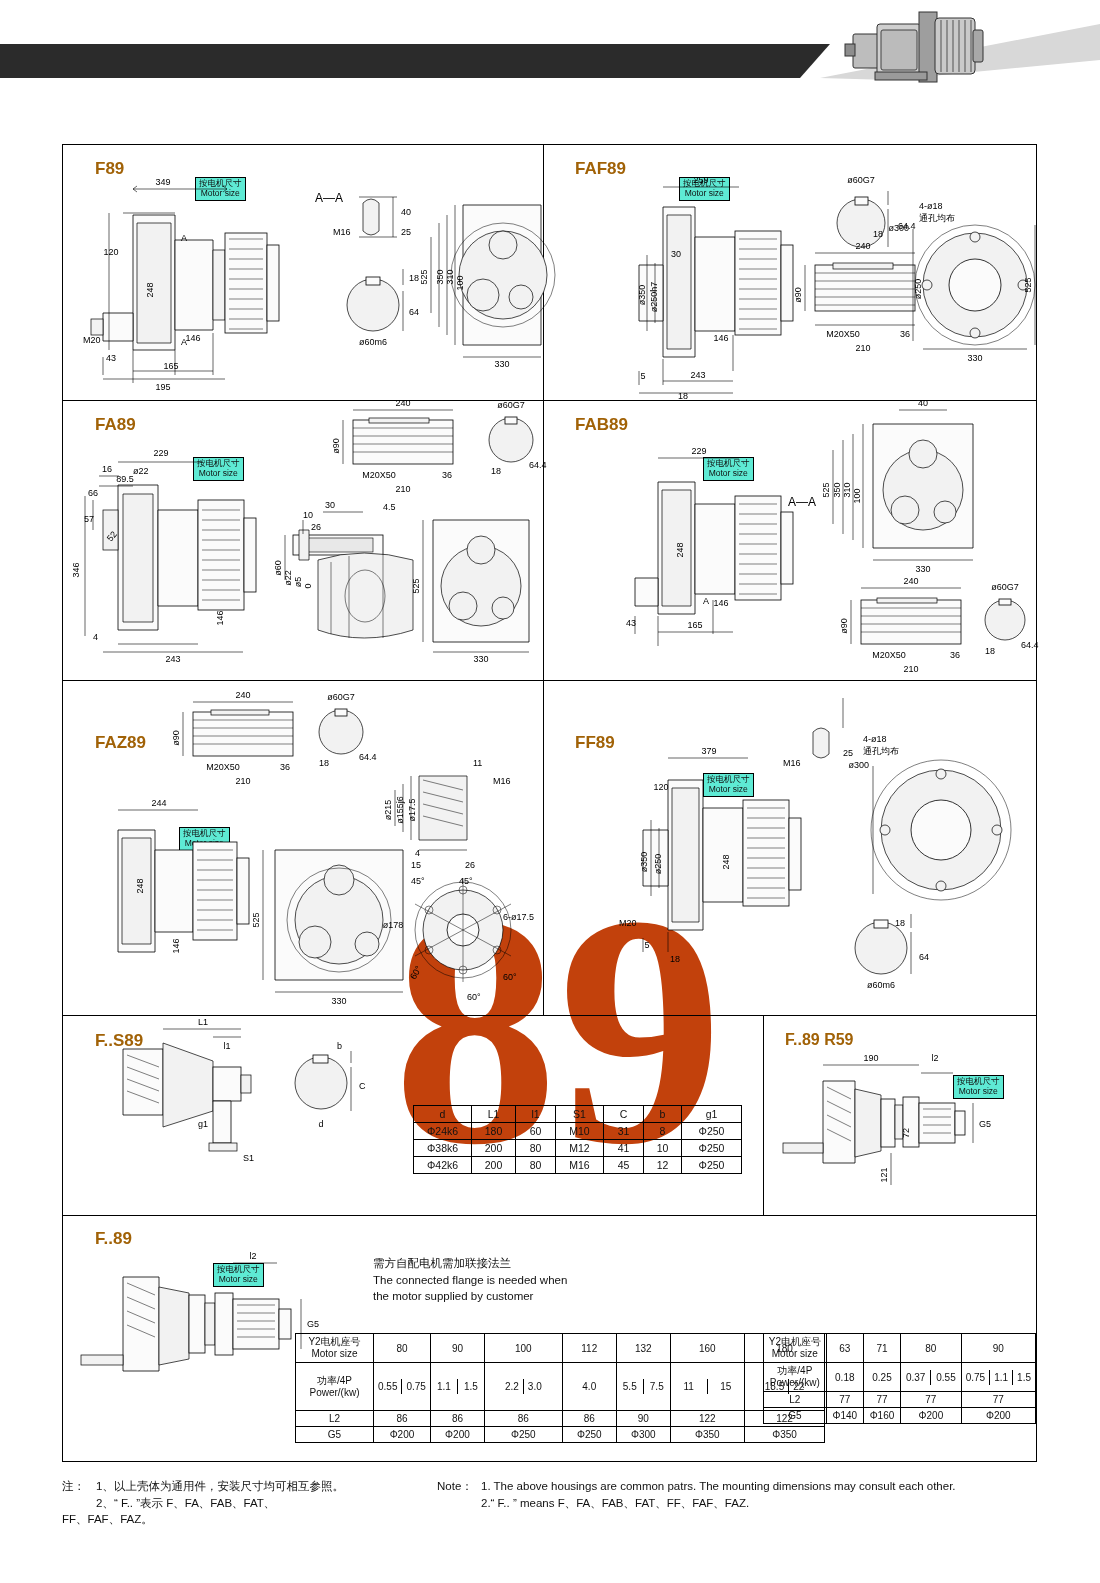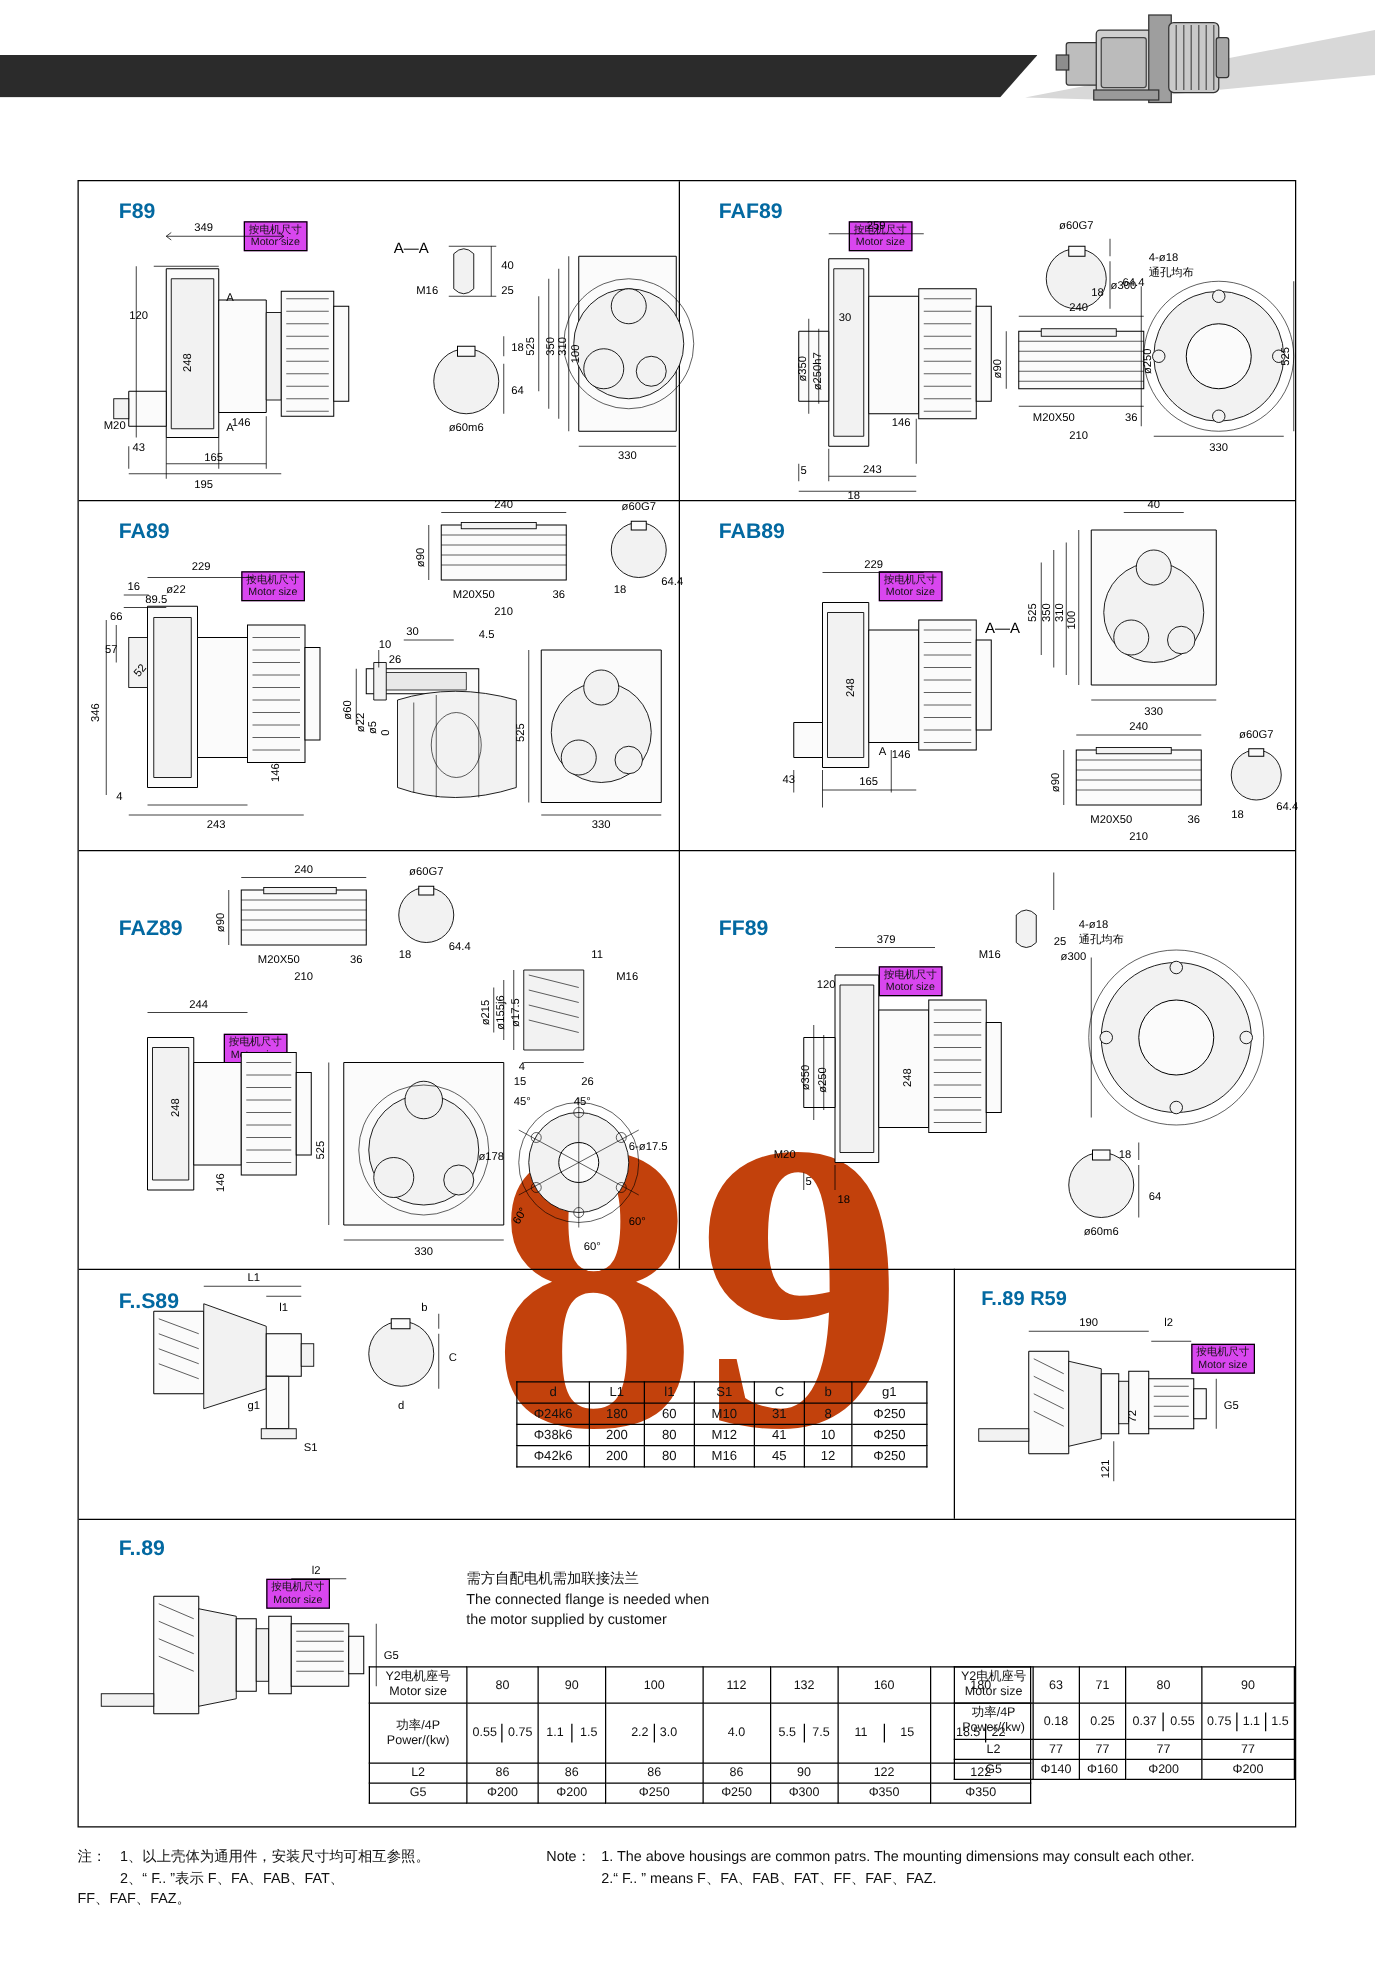--- a/index.html
+++ b/index.html
@@ -41,26 +41,26 @@
   
   .watermark{
     position:absolute; left:330px; top:720px;
     font-size:330px; font-weight:bold; color:#c2410c;
     font-family:"Liberation Serif", serif;
     z-index:0; line-height:1; user-select:none;
   }
   .cell { position:absolute; }
 
   .title {
-    position:absolute; font-size:17px; font-weight:bold; color:#0369a1;
+    position:absolute; font-size:17px; font-weight:bold; color:#a16207;
     font-family:"Liberation Sans", sans-serif;
   }
   .lbl { position:absolute; font-size:8.5px; color:#000; white-space:nowrap; }
   .motor-box {
-    position:absolute; border:1px solid #000; background:#d946ef;
+    position:absolute; border:1px solid #000; background:#5eead4;
     font-size:8.5px; text-align:center; line-height:1.15; padding:1px 3px;
     white-space:nowrap;
   }
   svg { position:absolute; left:0; top:0; overflow:visible; }
   .dl { stroke:#000; stroke-width:0.6; fill:none; }
   .thin { stroke:#000; stroke-width:0.5; fill:none; }
   .hatch { fill:#e8e8e8; stroke:#000; stroke-width:0.6; }
   .shape { fill:#fbfbfb; stroke:#000; stroke-width:0.8; }
   .shape2 { fill:#f2f2f2; stroke:#000; stroke-width:0.7; }
 

